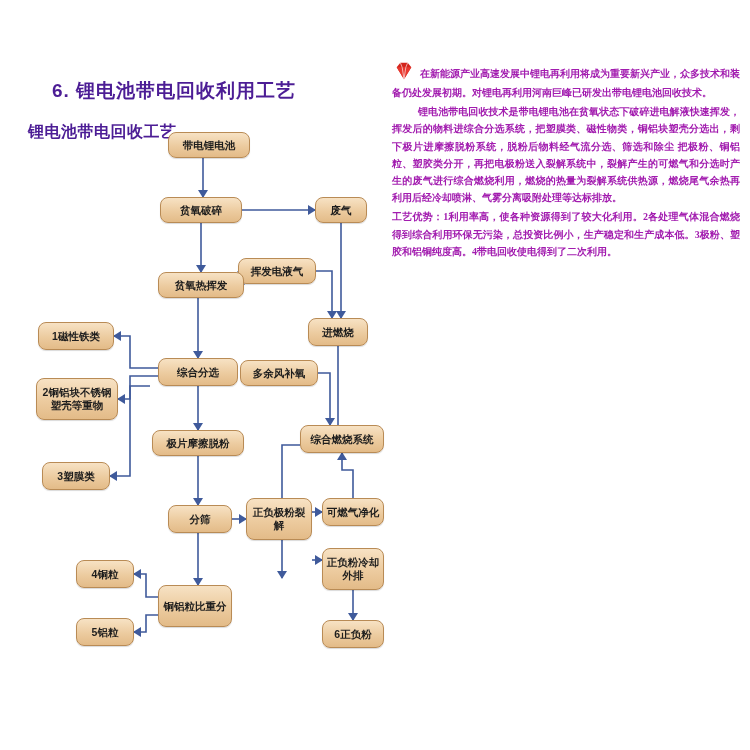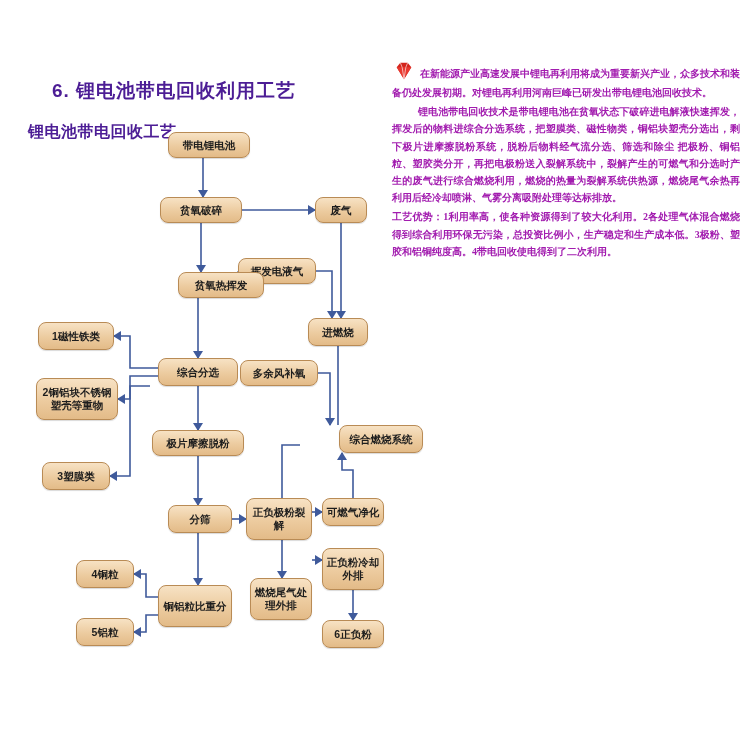--- a/index.html
+++ b/index.html
@@ -150,39 +150,39 @@
       </div>
     <div class="node" style="left:160px;top:197px;width:82px;height:26px;">
         <span>贫氧破碎</span>
       </div>
     <div class="node" style="left:315px;top:197px;width:52px;height:26px;">
         <span>废气</span>
       </div>
     <div class="node" style="left:238px;top:258px;width:78px;height:26px;">
         <span>挥发电液气</span>
       </div>
-    <div class="node" style="left:158px;top:272px;width:86px;height:26px;margin-left:20px;">
+    <div class="node" style="left:158px;top:272px;width:86px;height:26px;">
         <span>贫氧热挥发</span>
       </div>
     <div class="node" style="left:308px;top:318px;width:60px;height:28px;">
         <span>进燃烧</span>
       </div>
     <div class="node" style="left:38px;top:322px;width:76px;height:28px;">
         <span>1磁性铁类</span>
       </div>
     <div class="node" style="left:158px;top:358px;width:80px;height:28px;">
         <span>综合分选</span>
       </div>
     <div class="node" style="left:240px;top:360px;width:78px;height:26px;">
         <span>多余风补氧</span>
       </div>
     <div class="node" style="left:36px;top:378px;width:82px;height:42px;">
         <span>2铜铝块不锈钢塑壳等重物</span>
       </div>
-    <div class="node" style="left:300px;top:425px;width:84px;height:28px;margin-left:39px;">
+    <div class="node" style="left:300px;top:425px;width:84px;height:28px;">
         <span>综合燃烧系统</span>
       </div>
     <div class="node" style="left:152px;top:430px;width:92px;height:26px;">
         <span>极片摩擦脱粉</span>
       </div>
     <div class="node" style="left:42px;top:462px;width:68px;height:28px;">
         <span>3塑膜类</span>
       </div>
     <div class="node" style="left:168px;top:505px;width:64px;height:28px;">
         <span>分筛</span>
@@ -191,23 +191,20 @@
         <span>正负极粉裂解</span>
       </div>
     <div class="node" style="left:322px;top:498px;width:62px;height:28px;">
         <span>可燃气净化</span>
       </div>
     <div class="node" style="left:322px;top:548px;width:62px;height:42px;text-align:center;">
         <span>正负粉冷却外排</span>
       </div>
     <div class="node" style="left:76px;top:560px;width:58px;height:28px;">
         <span>4铜粒</span>
-      </div>
-    <div class="node" style="left:250px;top:578px;width:62px;height:42px;">
-        <span>燃烧尾气处理外排</span>
       </div>
     <div class="node" style="left:158px;top:585px;width:74px;height:42px;">
         <span>铜铝粒比重分</span>
       </div>
     <div class="node" style="left:76px;top:618px;width:58px;height:28px;">
         <span>5铝粒</span>
       </div>
     <div class="node" style="left:322px;top:620px;width:62px;height:28px;align-items:center;">
         <span>6正负粉</span>
       </div>

